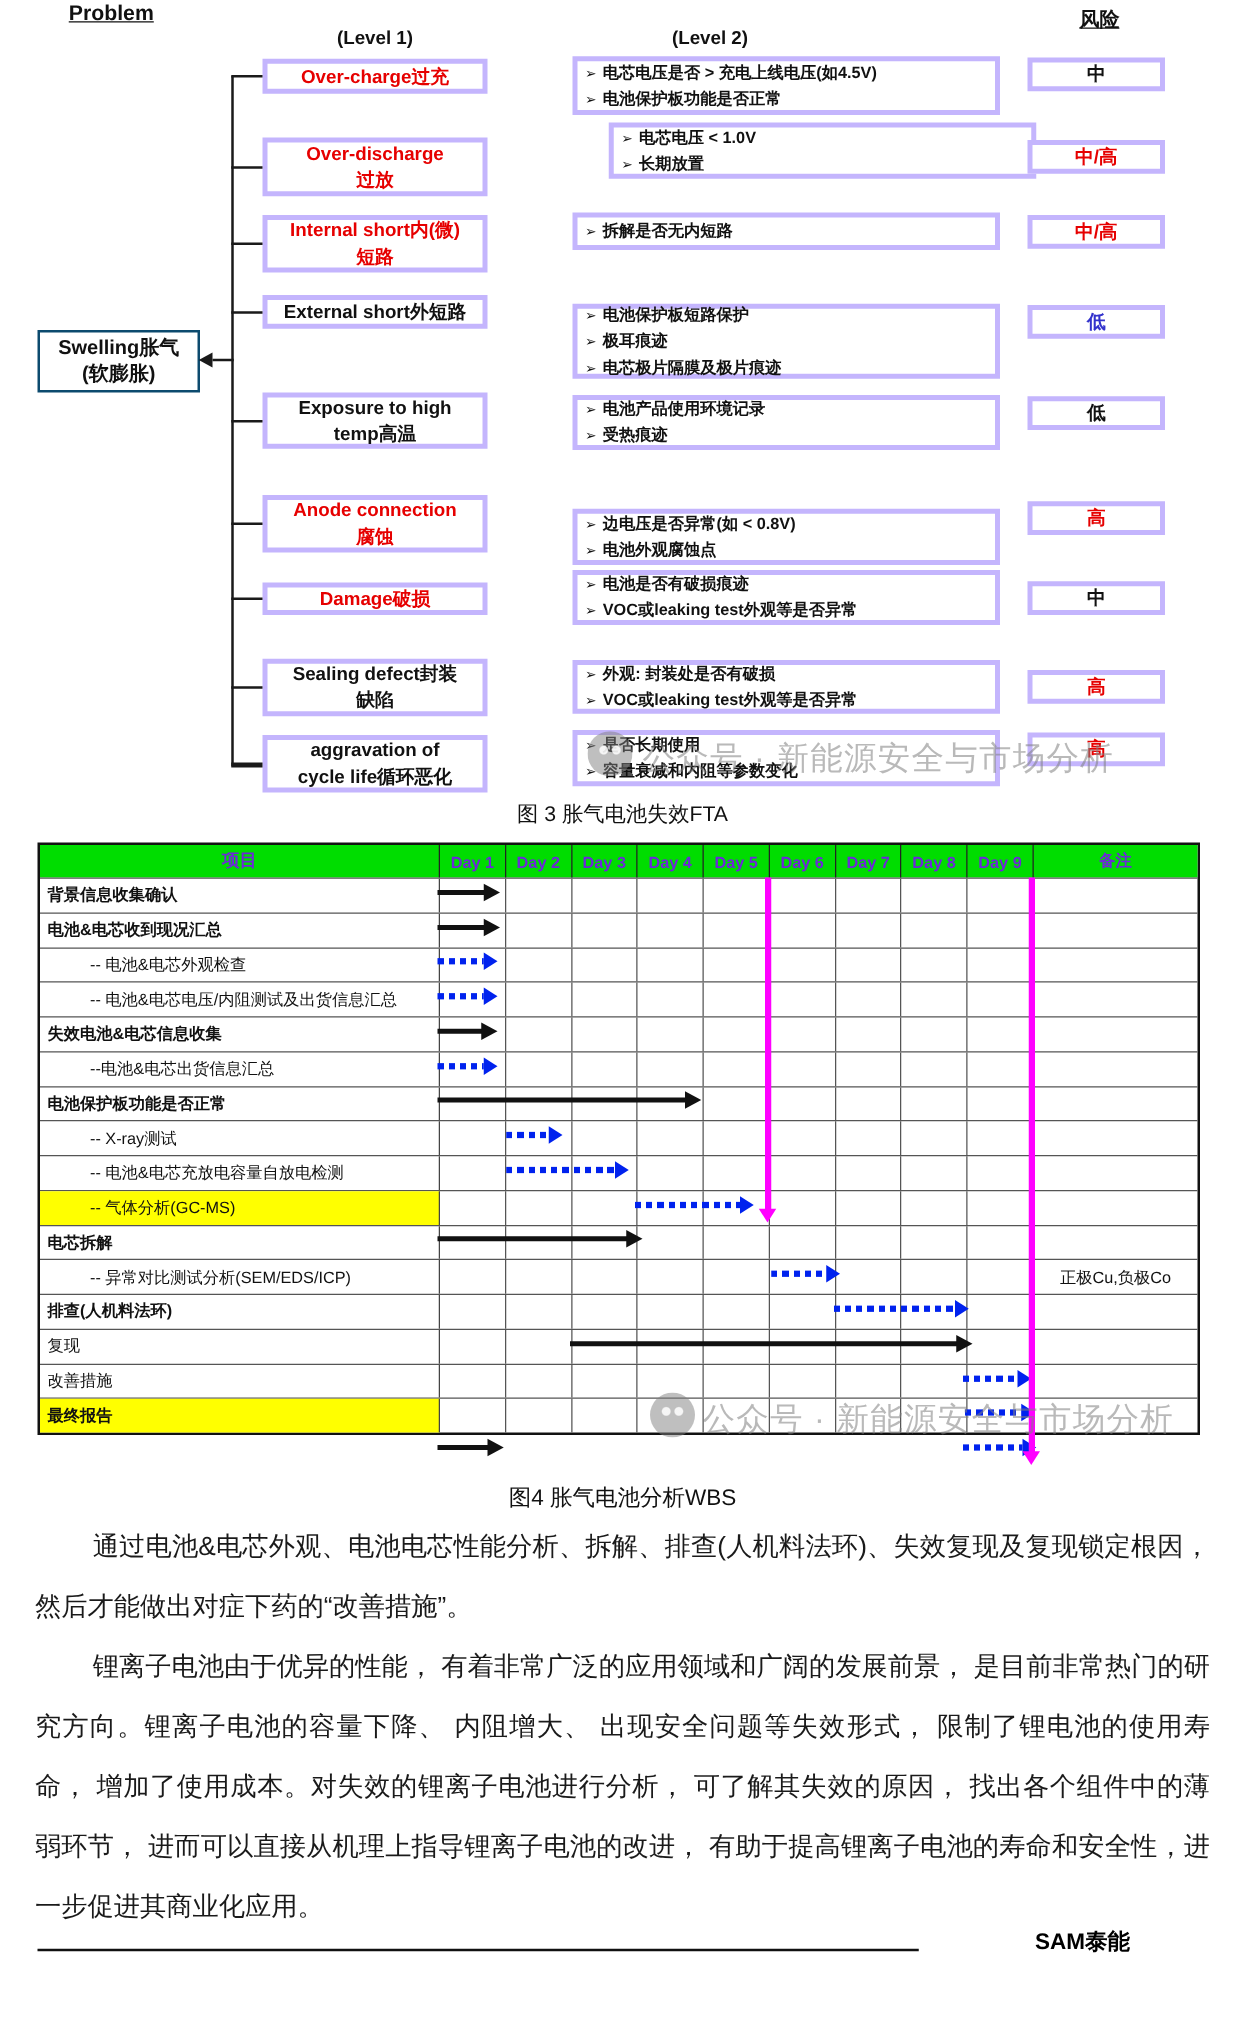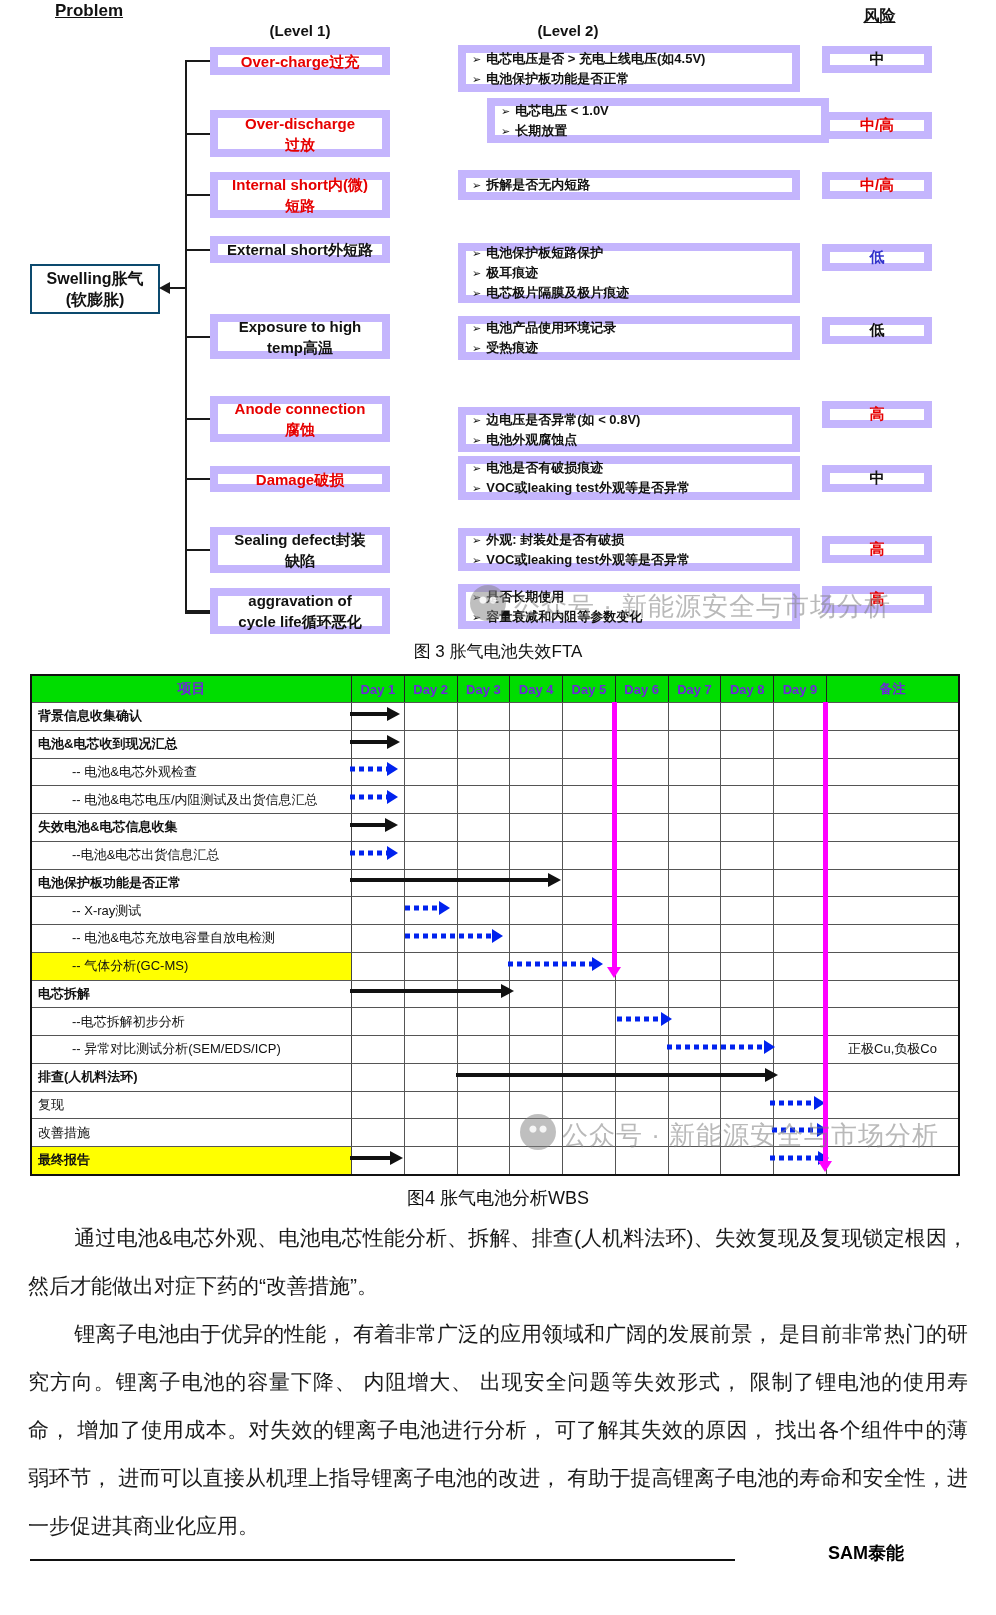--- a/index.html
+++ b/index.html
@@ -8,21 +8,21 @@
     --bar-black:#111111; --bar-blue:#0022ee;
     --fta-red:#e60000; --fta-black:#111111; --fta-blue:#3333cc;
   }
   body { margin:0; background:#ffffff; font-family:"Liberation Sans","DejaVu Sans",sans-serif; }
   #page { position:relative; width:996px; height:1615px; background:#fff; overflow:hidden; }
 
   
   #fta { position:absolute; left:0; top:0; width:996px; height:665px; }
   .fta-header { position:absolute; font-weight:bold; color:#111; }
   .fta-header.ul { text-decoration:underline; }
-  .fta-box { position:absolute; border:8px solid #c4b5fd; background:#fff;
+  .fta-box { position:absolute; border:4px solid #c4b5fd; background:#fff;
              display:flex; flex-direction:column; align-items:center; justify-content:center;
              text-align:center; color:#111; }
   .fta-box.l1 { left:210px; width:180px; font-weight:bold; font-size:15px; line-height:21px; }
   .fta-box.l2 { left:458px; width:342px; align-items:flex-start; justify-content:center; padding:1px 6px; }
   .fta-box.l2 .item { font-size:13px; font-weight:bold; line-height:19px; text-align:left; white-space:nowrap; }
   .fta-box.l2 .blt { margin-right:5px; font-size:11px; }
   .fta-box.risk { left:822px; width:110px; height:27px; font-weight:bold; font-size:15px; }
   .root-box { position:absolute; left:30px; top:264px; width:130px; height:50px;
               border:2px solid #0c4a6e; display:flex; flex-direction:column; justify-content:center;
               text-align:center; font-weight:bold; font-size:16px; line-height:21px; color:#111; }
@@ -342,33 +342,20 @@
         <div class="g-day"></div>
         <div class="g-day"></div>
         <div class="g-day"></div>
         <div class="g-day"></div>
         <div class="g-day"></div>
         <div class="g-day"></div>
         <div class="g-day"></div>
         <div class="g-remark"></div>
       </div>
       <div class="g-row">
-        <div class="g-label indent">--电芯拆解初步分析</div>
-        <div class="g-day"></div>
-        <div class="g-day"></div>
-        <div class="g-day"></div>
-        <div class="g-day"></div>
-        <div class="g-day"></div>
-        <div class="g-day"></div>
-        <div class="g-day"></div>
-        <div class="g-day"></div>
-        <div class="g-day"></div>
-        <div class="g-remark"></div>
-      </div>
-      <div class="g-row">
         <div class="g-label indent">-- 异常对比测试分析(SEM/EDS/ICP)</div>
         <div class="g-day"></div>
         <div class="g-day"></div>
         <div class="g-day"></div>
         <div class="g-day"></div>
         <div class="g-day"></div>
         <div class="g-day"></div>
         <div class="g-day"></div>
         <div class="g-day"></div>
         <div class="g-day"></div>

